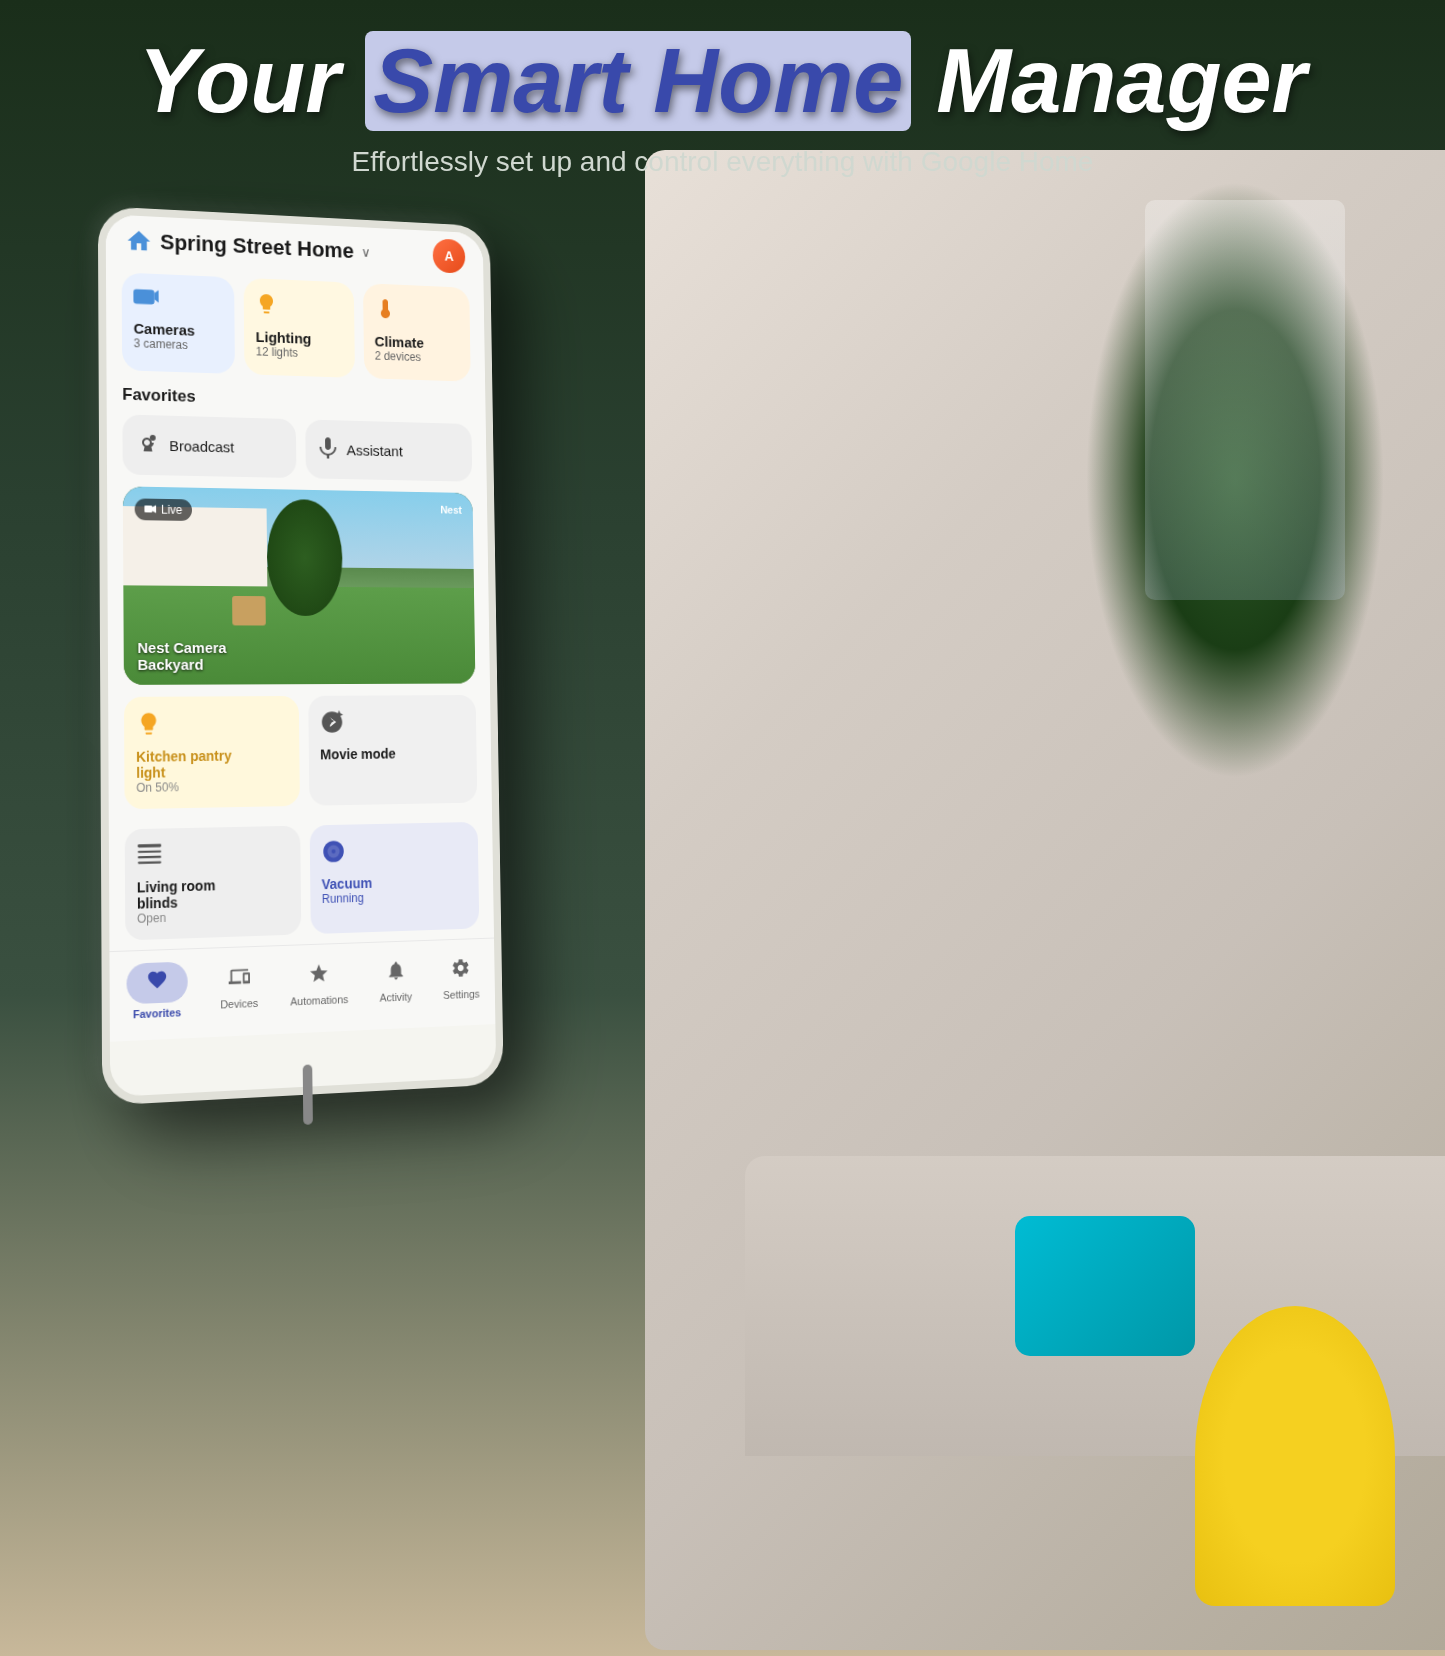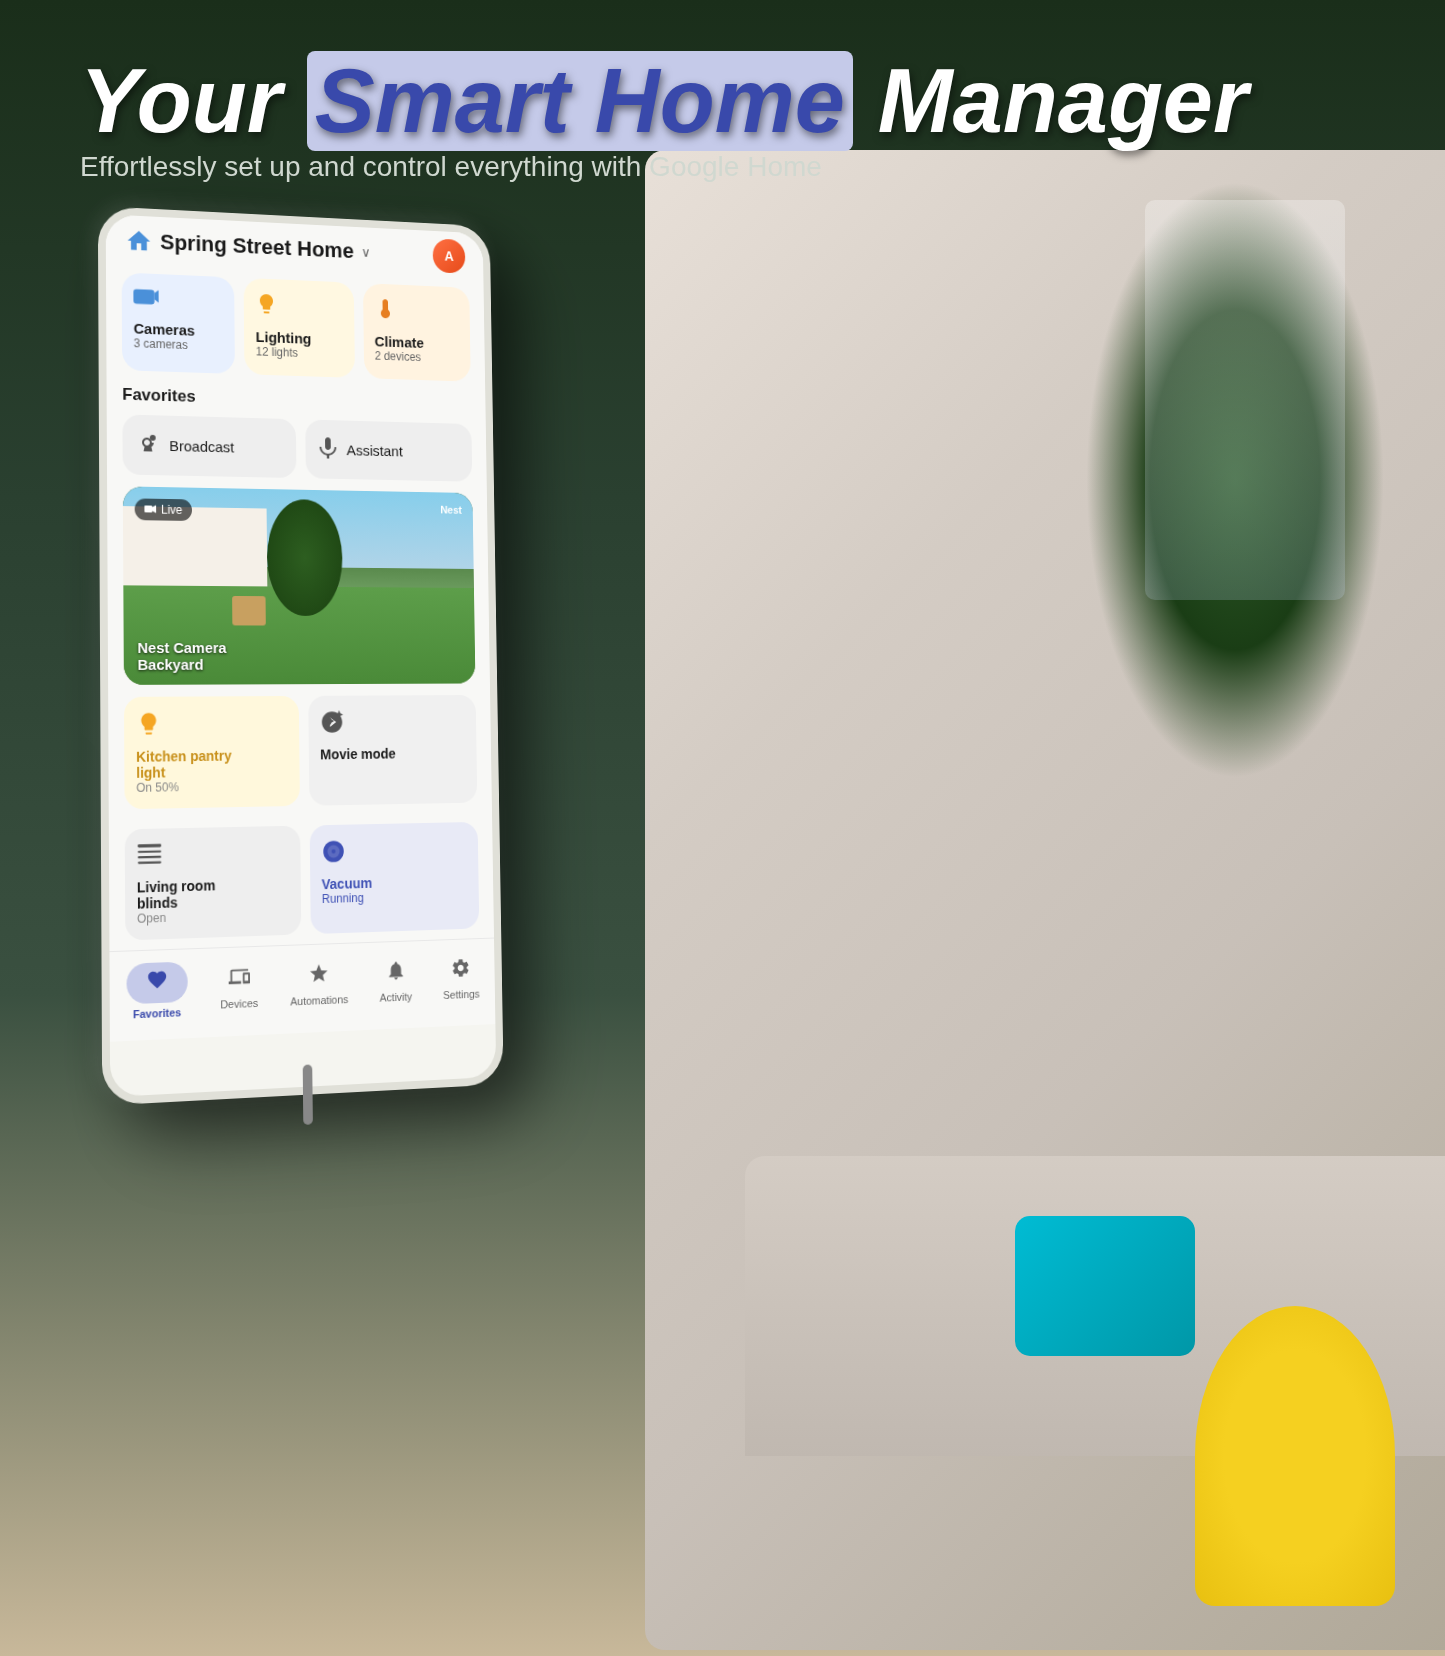--- a/index.html
+++ b/index.html
@@ -68,22 +68,22 @@
       background: linear-gradient(135deg, #00bcd4 0%, #0097a7 100%);
       border-radius: 15px;
       z-index: 3;
     }
 
     
     .page-header {
       position: absolute;
       top: 0; left: 0; right: 0;
       z-index: 10;
-      text-align: left;
-      padding: 52px 80px 30px;
+      text-align: center;
+      padding: 32px 80px 30px;
     }
 
     .main-title {
       font-size: 90px;
       font-weight: 900;
       color: #ffffff;
       text-shadow: 2px 4px 8px rgba(0,0,0,0.5);
       line-height: 1.1;
       font-style: italic;
     }
@@ -92,20 +92,21 @@
       background: #c5cae9;
       color: #3949ab;
       padding: 0 8px;
       border-radius: 8px;
       font-style: italic;
     }
 
     .subtitle {
       font-size: 28px;
       color: #d0d8d0;
+      margin-top: 15px;
       font-weight: 400;
       font-style: normal;
     }
 
     
     .phone-frame-wrapper {
       position: absolute;
       left: 100px;
       top: 200px;
       z-index: 10;

